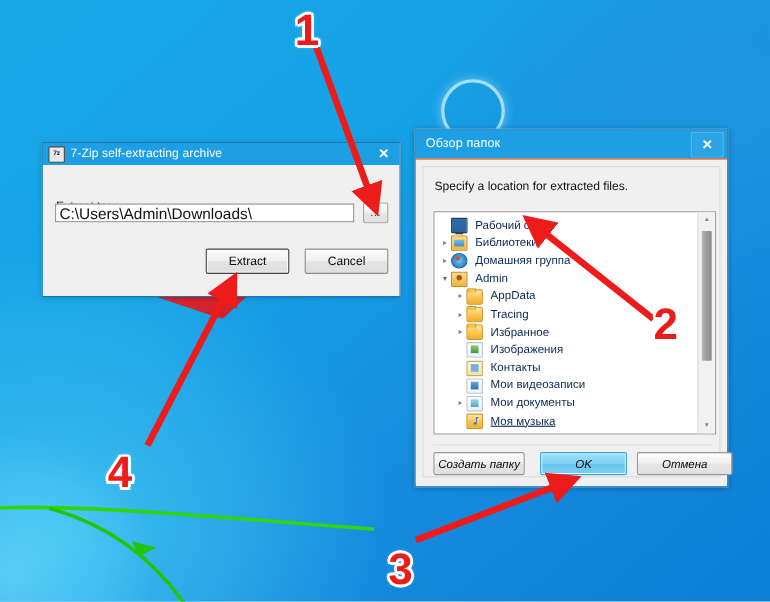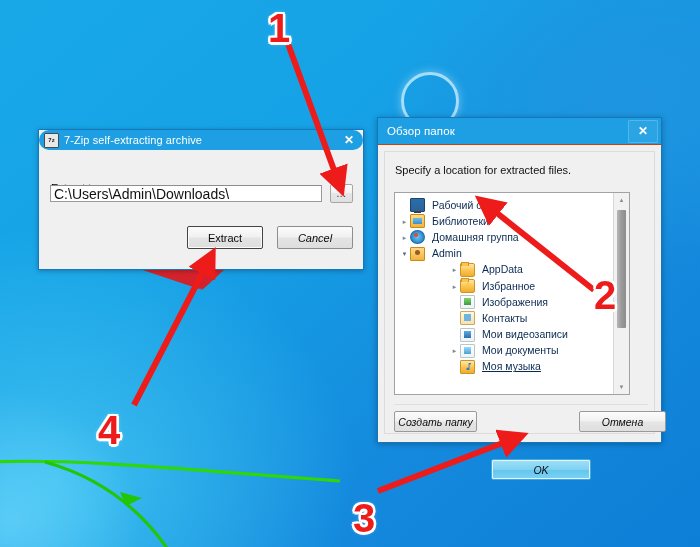--- a/index.html
+++ b/index.html
@@ -49,21 +49,21 @@
     margin-left:auto;display:flex;align-items:center;justify-content:center;
     color:#fff;font-size:12px;font-weight:bold;line-height:1;
   }
 
   
   #sfx-dialog{
     left:38px;top:129px;width:324px;height:139px;
     border:1px solid #1378bd;
     box-shadow:0 1px 5px rgba(0,0,0,.28);
   }
-  #sfx-dialog .titlebar{height:20px;padding:0 2px 0 5px;border-radius:10px;}
+  #sfx-dialog .titlebar{height:20px;padding:0 2px 0 5px;}
   #sfx-icon{
     width:13px;height:13px;flex:0 0 13px;margin-right:5px;
     background:#e9e9e9;border:1px solid #4a4a4a;border-radius:1px;
     display:flex;align-items:center;justify-content:center;
     font-size:6px;font-weight:bold;color:#1b1b1b;font-family:"Liberation Sans",sans-serif;
     line-height:1;
   }
   #sfx-close{width:24px;height:18px;}
   #sfx-body{position:relative;height:119px;background:#f0f0f0;}
   #sfx-label{
@@ -84,21 +84,21 @@
     box-sizing:border-box;
   }
   #sfx-extract,#sfx-cancel{
     position:absolute;top:76px;width:76px;height:23px;
     background:linear-gradient(180deg,#fcfcfc 0%, #f0f0f0 48%, #e4e4e4 52%, #dedede 100%);
     border:1px solid #8d8d8d;border-radius:2px;
     display:flex;align-items:center;justify-content:center;
     font-size:11px;color:#0a0a0a;box-sizing:border-box;
   }
   #sfx-extract{left:148px;border-color:#444;box-shadow:inset 0 0 0 1px #fafafa;}
-  #sfx-cancel{left:238px;font-style:italic;}
+  #sfx-cancel{left:238px;}
 
   
   #browse-dialog{
     left:377px;top:117px;width:283px;height:324px;
     border:1px solid #1277bc;
     box-shadow:0 1px 6px rgba(0,0,0,.3);
   }
   #browse-dialog .titlebar{height:26px;padding:0 3px 0 9px;}
   #browse-dialog .tb-title{font-size:11.5px;}
   #brw-close{
@@ -108,21 +108,21 @@
   #brw-body{
     position:relative;height:296px;background:#f0f0f0;
     border-top:1px solid #c2410c;box-sizing:border-box;padding:0;
   }
   #brw-inner{
     position:absolute;left:6px;top:6px;right:6px;bottom:6px;
     background:#f0f0f0;border:1px solid #dcdcdc;box-sizing:border-box;
   }
   #brw-prompt{position:absolute;left:10px;top:12px;font-size:11px;color:#111;}
   #tree-wrap{
-    position:absolute;left:9px;top:40px;width:236px;height:203px;
+    position:absolute;left:9px;top:40px;width:257px;height:203px;
     background:#fff;border:1px solid #a2a2a2;box-sizing:border-box;
     display:flex;overflow:hidden;
   }
   #tree{flex:1 1 auto;position:relative;padding:4px 0 0 0;overflow:hidden;}
   .trow{
     display:flex;align-items:center;height:16.2px;font-size:10.5px;color:#0a2a52;
     white-space:nowrap;padding-left:4px;
   }
   .trow .exp{
     width:11px;flex:0 0 11px;text-align:center;font-size:7px;color:#7b8794;line-height:1;
@@ -148,21 +148,21 @@
   .ic-vid{background:linear-gradient(180deg,#fff 0%,#eef3f7 100%);border:1px solid #b9c4cd;border-radius:1px;}
   .ic-vid:after{content:"";position:absolute;left:3px;top:2px;width:7px;height:7px;background:linear-gradient(180deg,#63a9e0,#2a6fb3);}
   .ic-doc{background:linear-gradient(180deg,#fff 0%,#eef3f7 100%);border:1px solid #b9c4cd;border-radius:1px;}
   .ic-doc:after{content:"";position:absolute;left:3px;top:2px;width:7px;height:7px;background:linear-gradient(180deg,#9ad7f5,#49a3d6);}
   .ic-mus{background:linear-gradient(180deg,#ffe7a8 0%,#fdc34f 55%,#f0ad2c 100%);border:1px solid #cf9420;border-radius:1px;}
   .ic-mus:after{content:"";position:absolute;left:4px;top:2px;width:6px;height:7px;background:#2f7fc4;clip-path:polygon(60% 0,100% 0,100% 20%,75% 22%,75% 100%,25% 100%,25% 70%,60% 68%);}
   .trow.selected .tlabel{background:#cfe8fb;outline:1px dotted #7a7a7a;}
   .tlabel{padding:0 2px;line-height:13px;}
   .tlabel.underlined{text-decoration:underline;}
   .indent1{padding-left:4px;}
-  .indent2{padding-left:18px;margin-left:36px;}
+  .indent2{padding-left:18px;}
 
   #tree-sb{
     flex:0 0 15px;width:15px;background:#f1f1f1;border-left:1px solid #d7d7d7;
     position:relative;
   }
   .sb-arrow{
     position:absolute;left:0;width:15px;height:14px;background:#f1f1f1;
     display:flex;align-items:center;justify-content:center;color:#8b8b8b;font-size:6px;
   }
   .sb-up{top:0;}
@@ -175,23 +175,23 @@
   #brw-sep{position:absolute;left:9px;top:252px;width:254px;height:1px;background:#dfdfdf;}
   .brw-btn{
     position:absolute;top:259px;height:21px;
     background:linear-gradient(180deg,#fcfcfc 0%, #f1f1f1 48%, #e5e5e5 52%, #dfdfdf 100%);
     border:1px solid #9a9a9a;border-radius:2px;
     display:flex;align-items:center;justify-content:center;
     font-size:10.5px;color:#0a0a0a;box-sizing:border-box;font-style:italic;
   }
   #brw-newfolder{left:9px;width:83px;}
   #brw-ok{
-    left:106px;width:100px;
+    left:106px;width:79px;
     background:linear-gradient(180deg,#9fe0f7 0%, #7fd2f2 50%, #63c6ee 52%, #7ed1f2 100%);
-    border-color:#3fa9dd;box-shadow:inset 0 0 0 1px #e4f6fd;margin-top:48px;
+    border-color:#3fa9dd;box-shadow:inset 0 0 0 1px #e4f6fd;
   }
   #brw-cancel{left:194px;width:87px;}
 
   
   #annot{position:absolute;inset:0;pointer-events:none;}
   .num{
     position:absolute;font-family:"Liberation Sans",sans-serif;font-weight:bold;
     color:#ee1b1b;font-size:40px;line-height:1;
     text-shadow:
       -2px -2px 0 #fff, 2px -2px 0 #fff, -2px 2px 0 #fff, 2px 2px 0 #fff,
@@ -263,20 +263,25 @@
               <span class="ticon ic-user"></span>
               <span class="tlabel">Admin</span>
             </div>
             <div class="trow indent2">
               <span class="exp">▸</span>
               <span class="ticon ic-folder"></span>
               <span class="tlabel">AppData</span>
             </div>
             <div class="trow indent2">
               <span class="exp">▸</span>
+              <span class="ticon ic-folder"></span>
+              <span class="tlabel">Tracing</span>
+            </div>
+            <div class="trow indent2">
+              <span class="exp">▸</span>
               <span class="ticon ic-folder ic-fav"></span>
               <span class="tlabel">Избранное</span>
             </div>
             <div class="trow indent2">
               <span class="exp"></span>
               <span class="ticon ic-pics"></span>
               <span class="tlabel">Изображения</span>
             </div>
             <div class="trow indent2">
               <span class="exp"></span>

